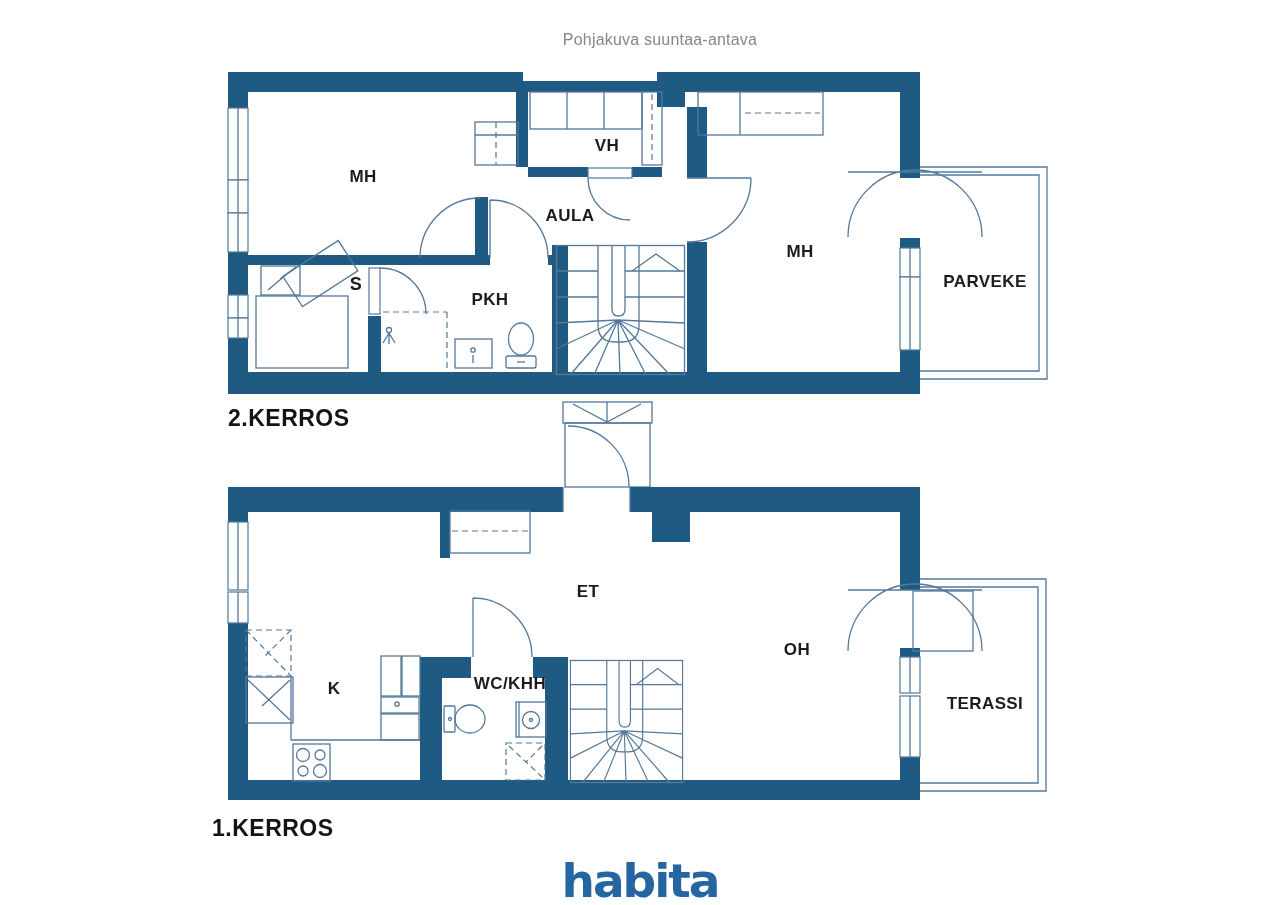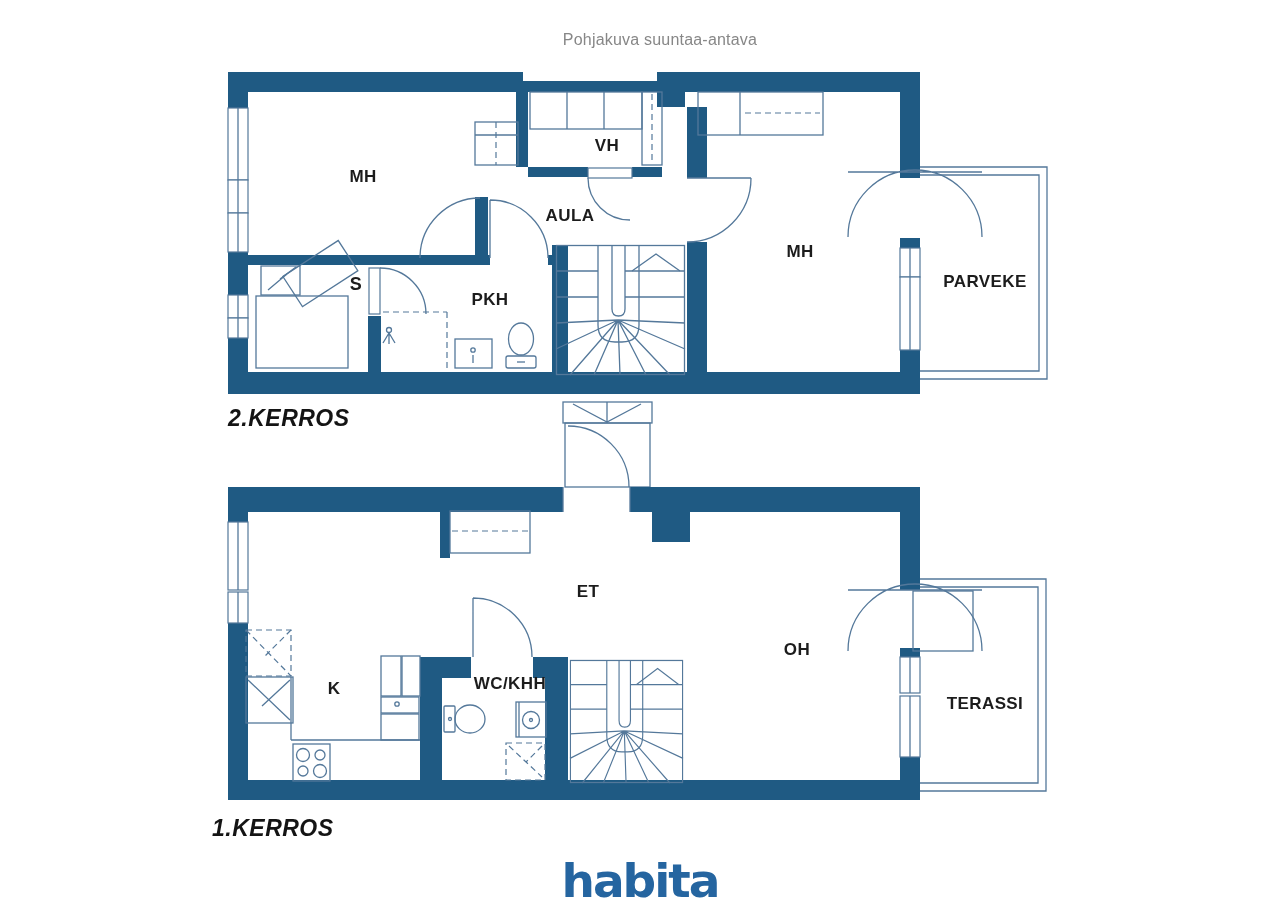--- a/index.html
+++ b/index.html
@@ -1,20 +1,20 @@
 <!DOCTYPE html>
 <html><head>
 <meta charset="utf-8">
 <style>
   html,body{margin:0;padding:0;background:#ffffff;width:1280px;height:905px;overflow:hidden;
             font-family:"Liberation Sans",sans-serif;}
   #page{position:relative;width:1280px;height:905px;background:#fff;}
   #plan-title{position:absolute;top:31px;left:0;width:100%;text-align:center;
               font-size:16px;color:#878787;letter-spacing:.2px;padding-left:20px;}
-  .floor-label{position:absolute;font-size:23px;font-weight:700;color:#141414;letter-spacing:.5px;font-style:italic;}
+  .floor-label{position:absolute;font-size:23px;font-weight:700;color:#141414;letter-spacing:.5px;}
   #floor2-label{left:228px;top:405px;}
   #floor1-label{left:212px;top:815px;}
   #brand-logo{position:absolute;top:853px;left:0;width:100%;text-align:center;
               font-size:47px;font-weight:800;color:#2565a0;letter-spacing:-2px;
               font-family:"DejaVu Sans","Liberation Sans",sans-serif;}
   svg{position:absolute;top:0;left:0;}
   .wall{fill:#1f5a83;stroke:none;}
   .ln{stroke:#54789a;stroke-width:1.3;fill:none;}
   .lnw{stroke:#54789a;stroke-width:1.2;fill:#ffffff;}
   .dsh{stroke:#54789a;stroke-width:1.2;fill:none;stroke-dasharray:6 4;}

